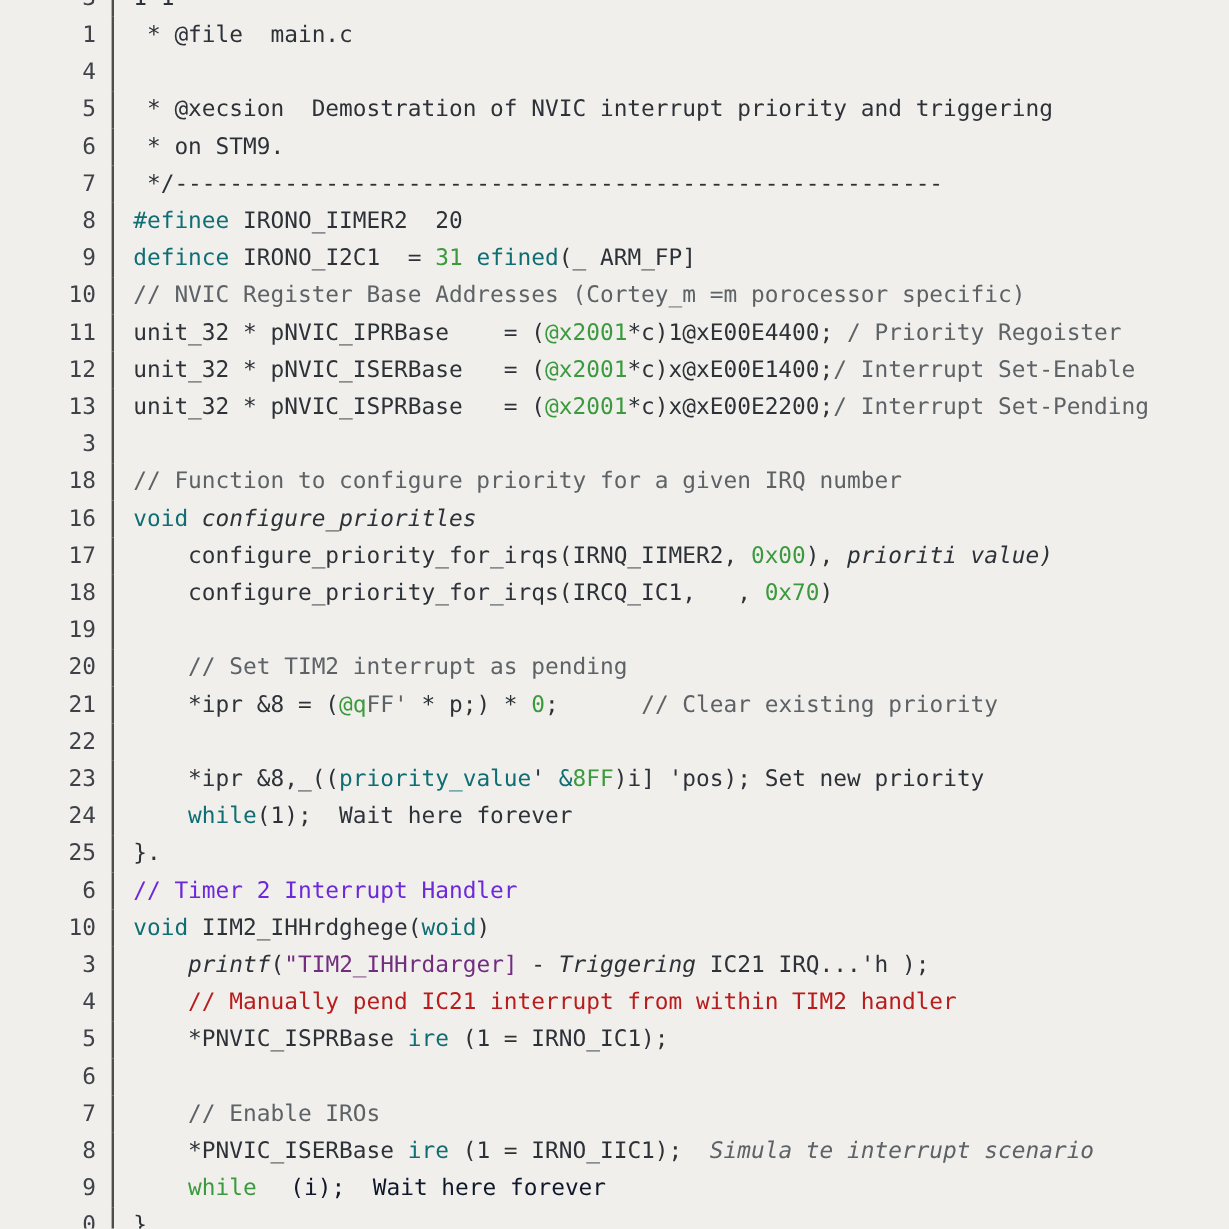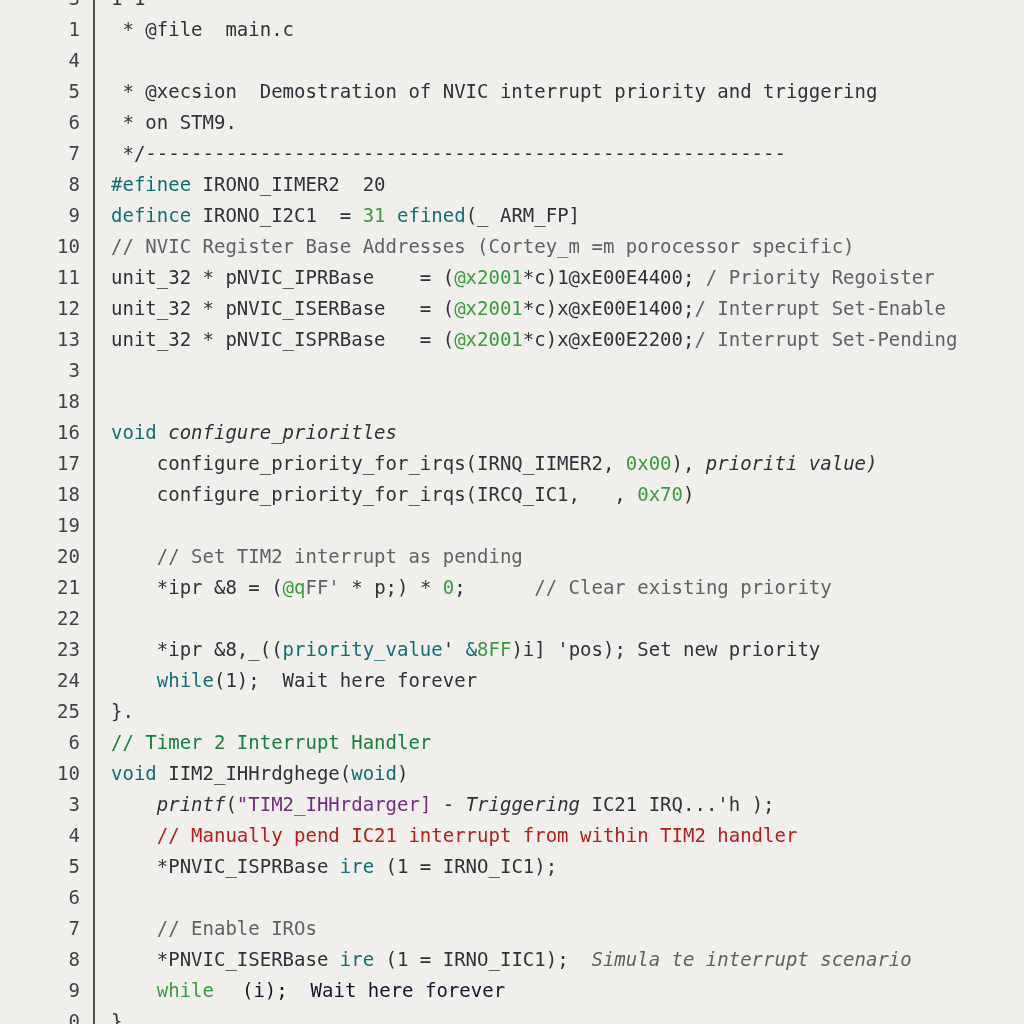--- a/index.html
+++ b/index.html
@@ -56,32 +56,32 @@
       <div class="row"><span class="num" style="color: rgb(63, 67, 73); border-right-color: rgb(77, 77, 77);">5</span><span class="code"><span style="color: rgb(45, 50, 57);"> * @xecsion  Demostration of NVIC interrupt priority and triggering</span></span></div>
       <div class="row"><span class="num" style="color: rgb(63, 67, 73); border-right-color: rgb(77, 77, 77);">6</span><span class="code"><span style="color: rgb(45, 50, 57);"> * on STM9.</span></span></div>
       <div class="row"><span class="num" style="color: rgb(63, 67, 73); border-right-color: rgb(77, 77, 77);">7</span><span class="code"><span style="color: rgb(45, 50, 57);"> */--------------------------------------------------------</span></span></div>
       <div class="row"><span class="num" style="color: rgb(63, 67, 73); border-right-color: rgb(77, 77, 77);">8</span><span class="code"><span style="color: rgb(15, 110, 116);">#efinee</span><span style="color: rgb(45, 50, 57);"> IRONO_IIMER2  20</span></span></div>
       <div class="row"><span class="num" style="color: rgb(63, 67, 73); border-right-color: rgb(77, 77, 77);">9</span><span class="code"><span style="color: rgb(15, 110, 116);">defince</span><span style="color: rgb(45, 50, 57);"> IRONO_I2C1  = </span><span style="color: rgb(59, 154, 62);">31</span><span style="color: rgb(45, 50, 57);"> </span><span style="color: rgb(15, 110, 116);">efined</span><span style="color: rgb(45, 50, 57);">(_ ARM_FP]</span></span></div>
       <div class="row"><span class="num" style="color: rgb(63, 67, 73); border-right-color: rgb(77, 77, 77);">10</span><span class="code"><span style="color: rgb(93, 98, 103);">// NVIC Register Base Addresses (Cortey_m =m porocessor specific)</span></span></div>
       <div class="row"><span class="num" style="color: rgb(63, 67, 73); border-right-color: rgb(77, 77, 77);">11</span><span class="code"><span style="color: rgb(45, 50, 57);">unit_32 * pNVIC_IPRBase    = (</span><span style="color: rgb(59, 154, 62);">@x2001</span><span style="color: rgb(45, 50, 57);">*c)1@xE00E4400; </span><span style="color: rgb(93, 98, 103);">/ Priority Regoister</span></span></div>
       <div class="row"><span class="num" style="color: rgb(63, 67, 73); border-right-color: rgb(77, 77, 77);">12</span><span class="code"><span style="color: rgb(45, 50, 57);">unit_32 * pNVIC_ISERBase   = (</span><span style="color: rgb(59, 154, 62);">@x2001</span><span style="color: rgb(45, 50, 57);">*c)x@xE00E1400;</span><span style="color: rgb(93, 98, 103);">/ Interrupt Set-Enable</span></span></div>
       <div class="row"><span class="num" style="color: rgb(63, 67, 73); border-right-color: rgb(77, 77, 77);">13</span><span class="code"><span style="color: rgb(45, 50, 57);">unit_32 * pNVIC_ISPRBase   = (</span><span style="color: rgb(59, 154, 62);">@x2001</span><span style="color: rgb(45, 50, 57);">*c)x@xE00E2200;</span><span style="color: rgb(93, 98, 103);">/ Interrupt Set-Pending</span></span></div>
       <div class="row"><span class="num" style="color: rgb(63, 67, 73); border-right-color: rgb(77, 77, 77);">3</span><span class="code"></span></div>
-      <div class="row"><span class="num" style="color: rgb(63, 67, 73); border-right-color: rgb(77, 77, 77);">18</span></div>
+      <div class="row"><span class="num" style="color: rgb(63, 67, 73); border-right-color: rgb(77, 77, 77);">18</span><span class="code"><span style="color: rgb(93, 98, 103);">// Function to configure priority for a given IRQ number</span></span></div>
       <div class="row"><span class="num" style="color: rgb(63, 67, 73); border-right-color: rgb(77, 77, 77);">16</span><span class="code"><span style="color: rgb(15, 110, 116);">void</span><span style="color: rgb(45, 50, 57);"> </span><span style="color: rgb(45, 50, 57); font-style: italic;">configure_prioritles</span></span></div>
       <div class="row"><span class="num" style="color: rgb(63, 67, 73); border-right-color: rgb(77, 77, 77);">17</span><span class="code"><span style="color: rgb(45, 50, 57);">    configure_priority_for_irqs(IRNQ_IIMER2, </span><span style="color: rgb(59, 154, 62);">0x00</span><span style="color: rgb(45, 50, 57);">), </span><span style="color: rgb(45, 50, 57); font-style: italic;">prioriti value)</span></span></div>
       <div class="row"><span class="num" style="color: rgb(63, 67, 73); border-right-color: rgb(77, 77, 77);">18</span><span class="code"><span style="color: rgb(45, 50, 57);">    configure_priority_for_irqs(IRCQ_IC1,   , </span><span style="color: rgb(59, 154, 62);">0x70</span><span style="color: rgb(45, 50, 57);">)</span></span></div>
       <div class="row"><span class="num" style="color: rgb(63, 67, 73); border-right-color: rgb(77, 77, 77);">19</span><span class="code"></span></div>
       <div class="row"><span class="num" style="color: rgb(63, 67, 73); border-right-color: rgb(77, 77, 77);">20</span><span class="code"><span style="color: rgb(93, 98, 103);">    // Set TIM2 interrupt as pending</span></span></div>
       <div class="row"><span class="num" style="color: rgb(63, 67, 73); border-right-color: rgb(77, 77, 77);">21</span><span class="code"><span style="color: rgb(45, 50, 57);">    *ipr &amp;8 = (</span><span style="color: rgb(59, 154, 62);">@q</span><span style="color: rgb(93, 98, 103);">FF'</span><span style="color: rgb(45, 50, 57);"> * p;) * </span><span style="color: rgb(59, 154, 62);">0</span><span style="color: rgb(45, 50, 57);">;      </span><span style="color: rgb(93, 98, 103);">// Clear existing priority</span></span></div>
       <div class="row"><span class="num" style="color: rgb(63, 67, 73); border-right-color: rgb(77, 77, 77);">22</span><span class="code"></span></div>
       <div class="row"><span class="num" style="color: rgb(63, 67, 73); border-right-color: rgb(77, 77, 77);">23</span><span class="code"><span style="color: rgb(45, 50, 57);">    *ipr &amp;8,_((</span><span style="color: rgb(15, 110, 116);">priority_value</span><span style="color: rgb(45, 50, 57);">' </span><span style="color: rgb(15, 110, 116);">&amp;</span><span style="color: rgb(59, 154, 62);">8FF</span><span style="color: rgb(45, 50, 57);">)i] </span><span style="color: rgb(45, 50, 57);">'pos); Set new priority</span></span></div>
       <div class="row"><span class="num" style="color: rgb(63, 67, 73); border-right-color: rgb(77, 77, 77);">24</span><span class="code"><span style="color: rgb(45, 50, 57);">    </span><span style="color: rgb(15, 110, 116);">while</span><span style="color: rgb(45, 50, 57);">(1);  Wait here forever</span></span></div>
       <div class="row"><span class="num" style="color: rgb(63, 67, 73); border-right-color: rgb(77, 77, 77);">25</span><span class="code"><span style="color: rgb(45, 50, 57);">}.</span></span></div>
-      <div class="row"><span class="num" style="color: rgb(63, 67, 73); border-right-color: rgb(77, 77, 77);">6</span><span class="code"><span style="color: #15803d; margin-top: 34px;">// Timer 2 Interrupt Handler</span></span></div>
+      <div class="row"><span class="num" style="color: rgb(63, 67, 73); border-right-color: rgb(77, 77, 77);">6</span><span class="code"><span style="color: #6d28d9; margin-top: 34px;">// Timer 2 Interrupt Handler</span></span></div>
       <div class="row"><span class="num" style="color: rgb(63, 67, 73); border-right-color: rgb(77, 77, 77);">10</span><span class="code"><span style="color: rgb(15, 110, 116);">void</span><span style="color: rgb(45, 50, 57);"> IIM2_IHHrdghege(</span><span style="color: rgb(15, 110, 116);">woid</span><span style="color: rgb(45, 50, 57);">)</span></span></div>
       <div class="row"><span class="num" style="color: rgb(63, 67, 73); border-right-color: rgb(77, 77, 77);">3</span><span class="code"><span style="color: rgb(45, 50, 57);">    </span><span style="color: rgb(45, 50, 57); font-style: italic;">printf</span><span style="color: rgb(45, 50, 57);">(</span><span style="color: rgb(114, 45, 128);">"TIM2_IHHrdarger]</span><span style="color: rgb(45, 50, 57);"> - </span><span style="color: rgb(45, 50, 57); font-style: italic;">Triggering</span><span style="color: rgb(45, 50, 57);"> IC21 IRQ...'h );</span></span></div>
       <div class="row"><span class="num" style="color: rgb(63, 67, 73); border-right-color: rgb(77, 77, 77);">4</span><span class="code"><span style="color: #b91c1c;">    // Manually pend IC21 interrupt from within TIM2 handler</span></span></div>
       <div class="row"><span class="num" style="color: rgb(63, 67, 73); border-right-color: rgb(77, 77, 77);">5</span><span class="code"><span style="color: rgb(45, 50, 57);">    *PNVIC_ISPRBase </span><span style="color: rgb(15, 110, 116);">ire</span><span style="color: rgb(45, 50, 57);"> (1 = IRNO_IC1);</span></span></div>
       <div class="row"><span class="num" style="color: rgb(63, 67, 73); border-right-color: rgb(77, 77, 77);">6</span><span class="code"></span></div>
       <div class="row"><span class="num" style="color: rgb(63, 67, 73); border-right-color: rgb(77, 77, 77);">7</span><span class="code"><span style="color: rgb(93, 98, 103);">    // Enable IROs</span></span></div>
       <div class="row"><span class="num" style="color: rgb(63, 67, 73); border-right-color: rgb(77, 77, 77);">8</span><span class="code"><span style="color: rgb(45, 50, 57);">    *PNVIC_ISERBase </span><span style="color: rgb(15, 110, 116);">ire</span><span style="color: rgb(45, 50, 57);"> (1 = IRNO_IIC1);  </span><span style="color: rgb(93, 98, 103); font-style: italic;">Simula te interrupt scenario</span></span></div>
       <div class="row"><span class="num" style="color: rgb(63, 67, 73); border-right-color: rgb(77, 77, 77);">9</span><span class="code"><span style="color: rgb(45, 50, 57);">    </span><span style="color: rgb(59, 154, 62);">while</span><span style="color: #0f172a; margin-left: 28px;">(i);  Wait here forever</span></span></div>
       <div class="row"><span class="num" style="color: rgb(63, 67, 73); border-right-color: rgb(77, 77, 77);">0</span><span class="code"><span style="color: rgb(45, 50, 57);">}</span></span></div>
     </div>

